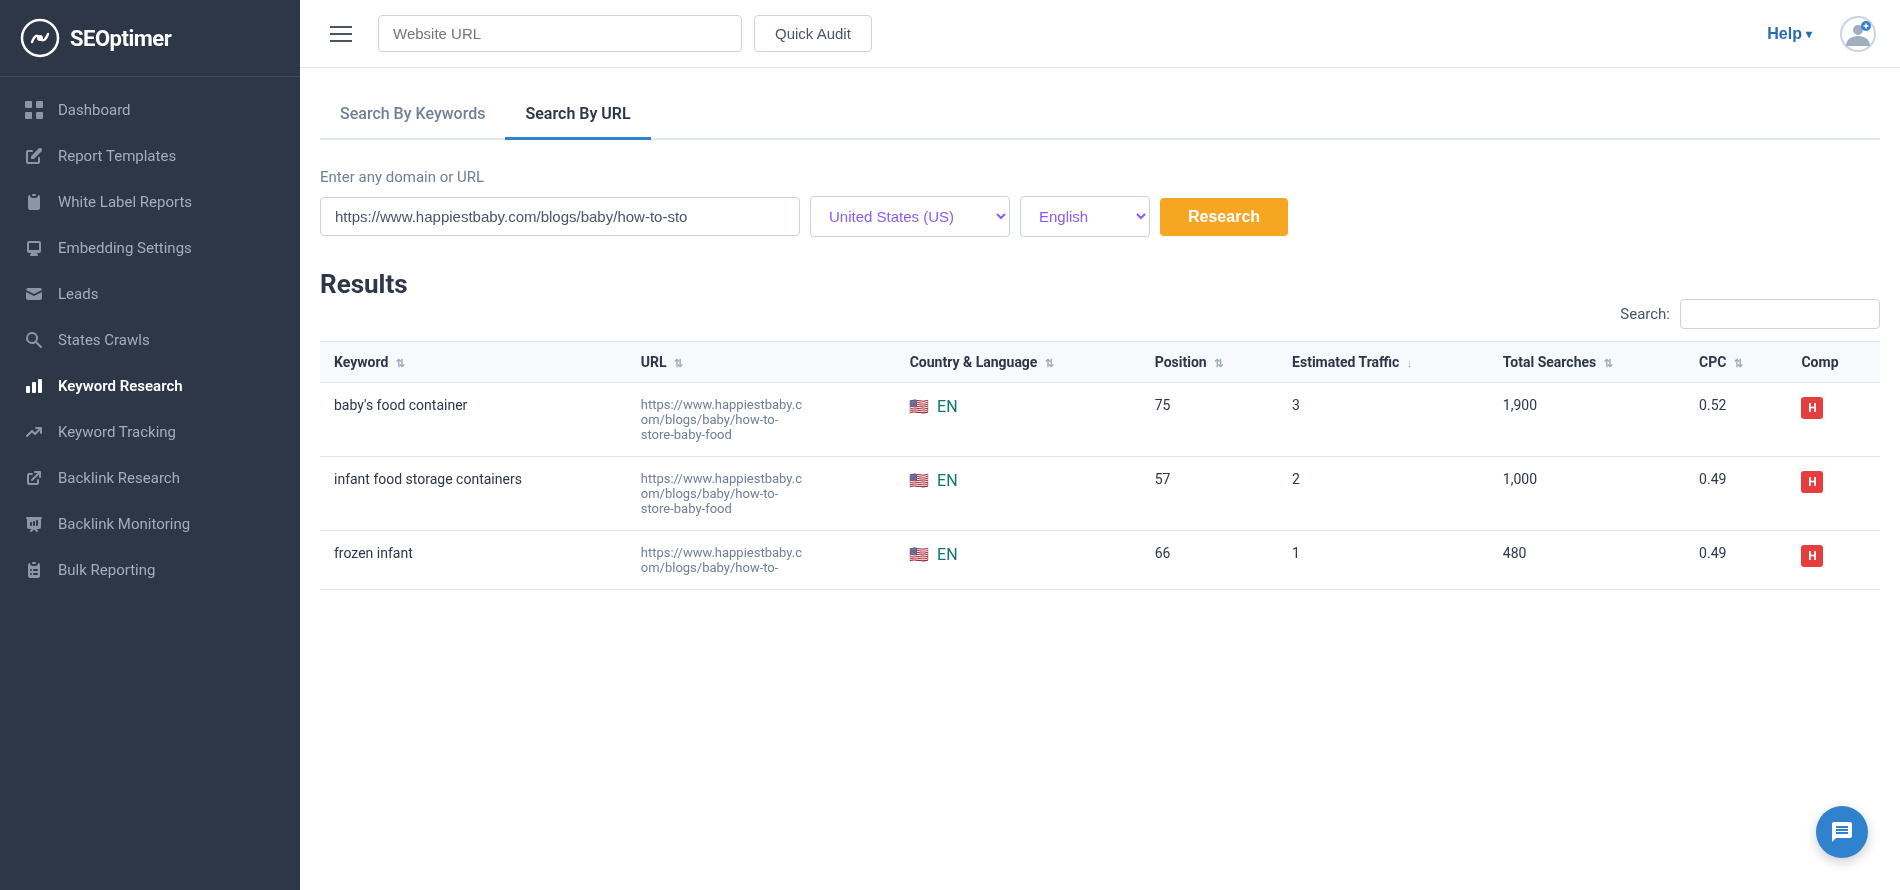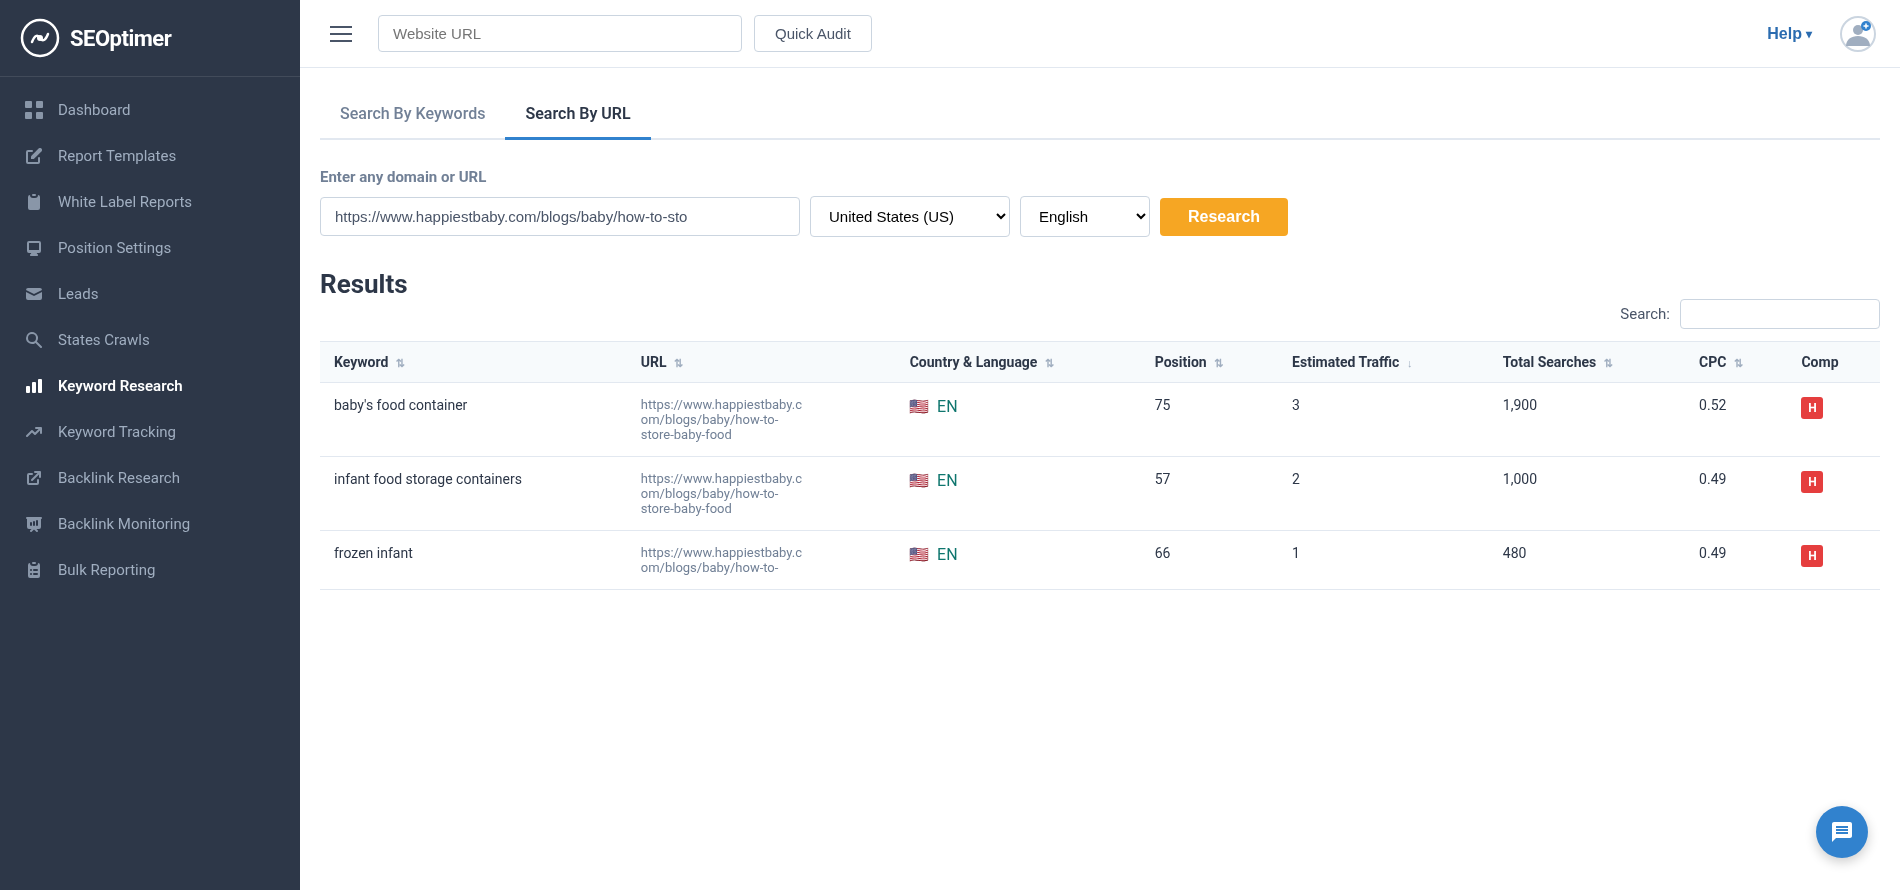--- a/index.html
+++ b/index.html
@@ -161,21 +161,20 @@
       color: #2d3748;
       font-weight: 600;
       border-bottom: 3px solid #3182ce;
     }
 
     
     .search-label {
       font-size: 15px;
       color: #718096;
       margin-bottom: 10px;
-      font-weight: bold;
     }
     .search-row {
       display: flex;
       gap: 10px;
       align-items: center;
     }
     .domain-input {
       flex: 1;
       max-width: 480px;
       border: 1px solid #cbd5e0;
@@ -183,21 +182,21 @@
       padding: 10px 14px;
       font-size: 15px;
       color: #4a5568;
       outline: none;
     }
     .country-select, .lang-select {
       border: 1px solid #cbd5e0;
       border-radius: 4px;
       padding: 10px 14px;
       font-size: 15px;
-      color: #000000;
+      color: #8b5cf6;
       background: #fff;
       cursor: pointer;
       outline: none;
       appearance: auto;
     }
     .country-select { min-width: 200px; }
     .lang-select { min-width: 130px; }
     .research-btn {
       background: #f6a623;
       color: #fff;
@@ -341,21 +340,21 @@
           <path d="M8 3a1 1 0 011-1h2a1 1 0 110 2H9a1 1 0 01-1-1z"></path>
           <path d="M6 3a2 2 0 00-2 2v11a2 2 0 002 2h8a2 2 0 002-2V5a2 2 0 00-2-2 3 3 0 01-3 3H9a3 3 0 01-3-3z"></path>
         </svg>
       <span>White Label Reports</span>
     </div>
 
     <div class="nav-item">
       <svg class="nav-icon" viewBox="0 0 20 20" fill="currentColor">
           <path fill-rule="evenodd" d="M3 5a2 2 0 012-2h10a2 2 0 012 2v8a2 2 0 01-2 2h-2.22l.123.489.804.804A1 1 0 0113 18H7a1 1 0 01-.707-1.707l.804-.804L7.22 15H5a2 2 0 01-2-2V5zm5.771 7H5V5h10v7H8.771z" clip-rule="evenodd"></path>
         </svg>
-      <span>Position Settings</span>
+      <span>Embedding Settings</span>
     </div>
 
     <div class="nav-item">
       <svg class="nav-icon" viewBox="0 0 20 20" fill="currentColor">
           <path d="M2.003 5.884L10 9.882l7.997-3.998A2 2 0 0016 4H4a2 2 0 00-1.997 1.884z"></path>
           <path d="M18 8.118l-8 4-8-4V14a2 2 0 002 2h12a2 2 0 002-2V8.118z"></path>
         </svg>
       <span>Leads</span>
     </div>
 

